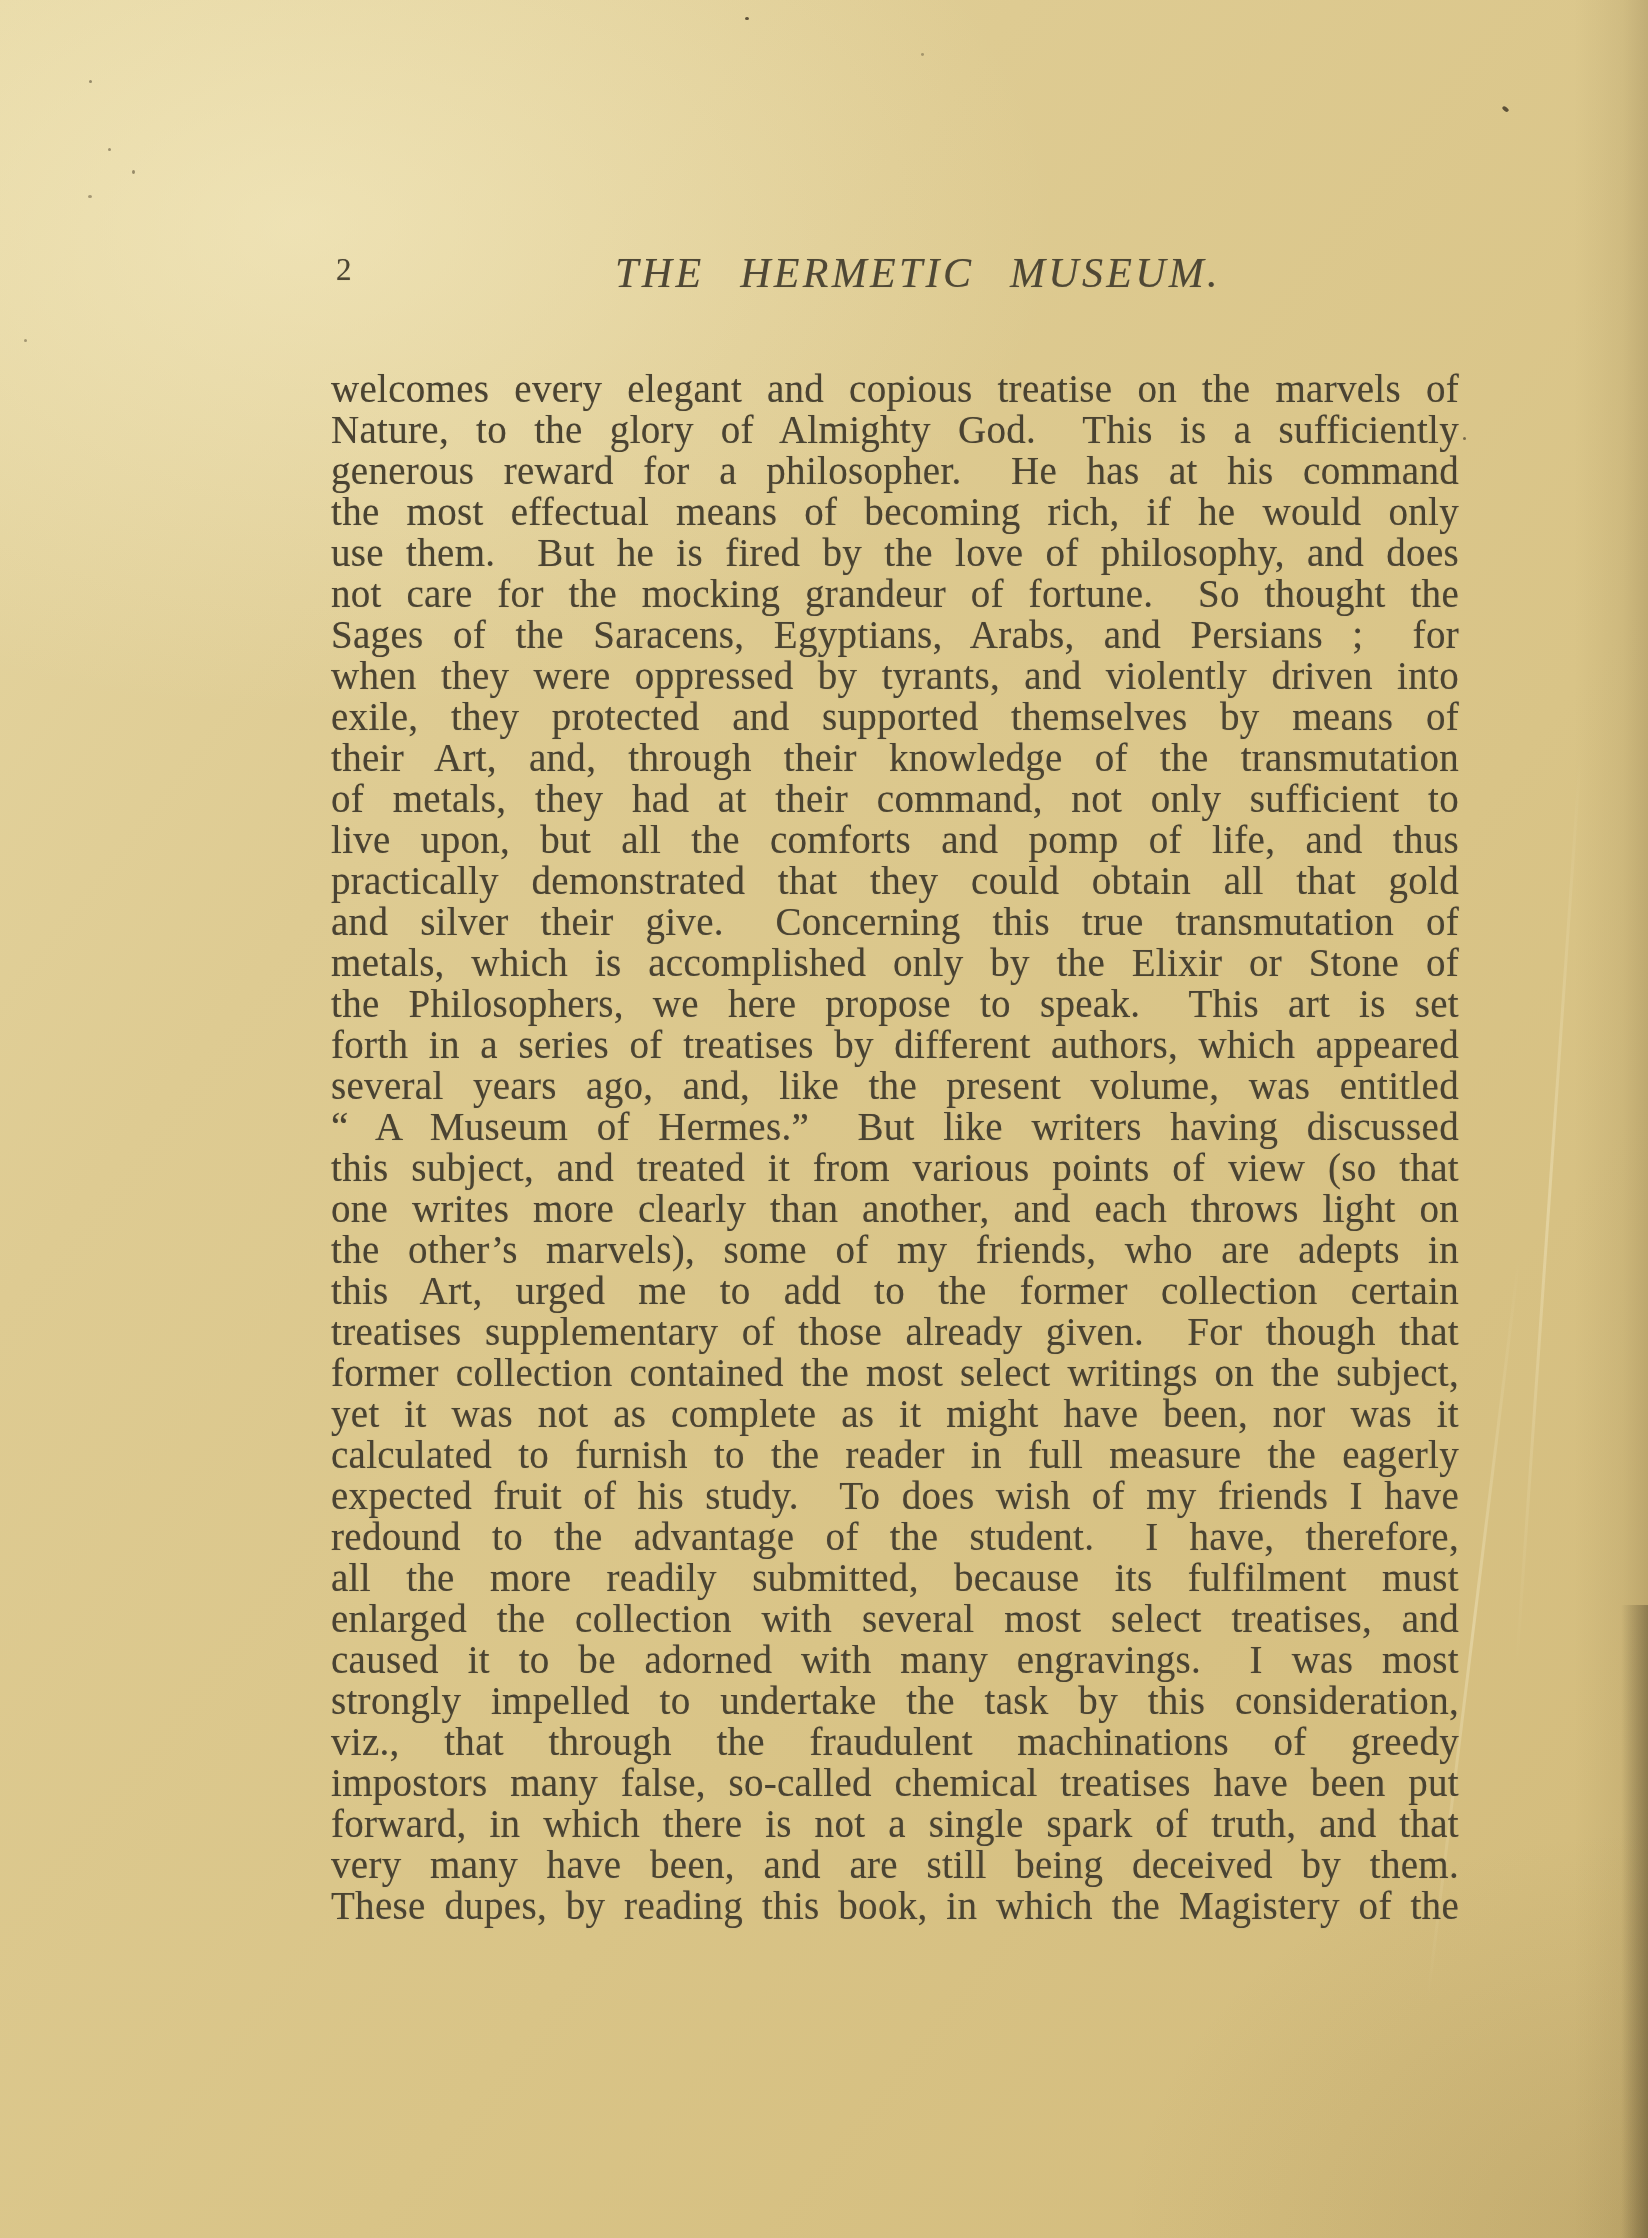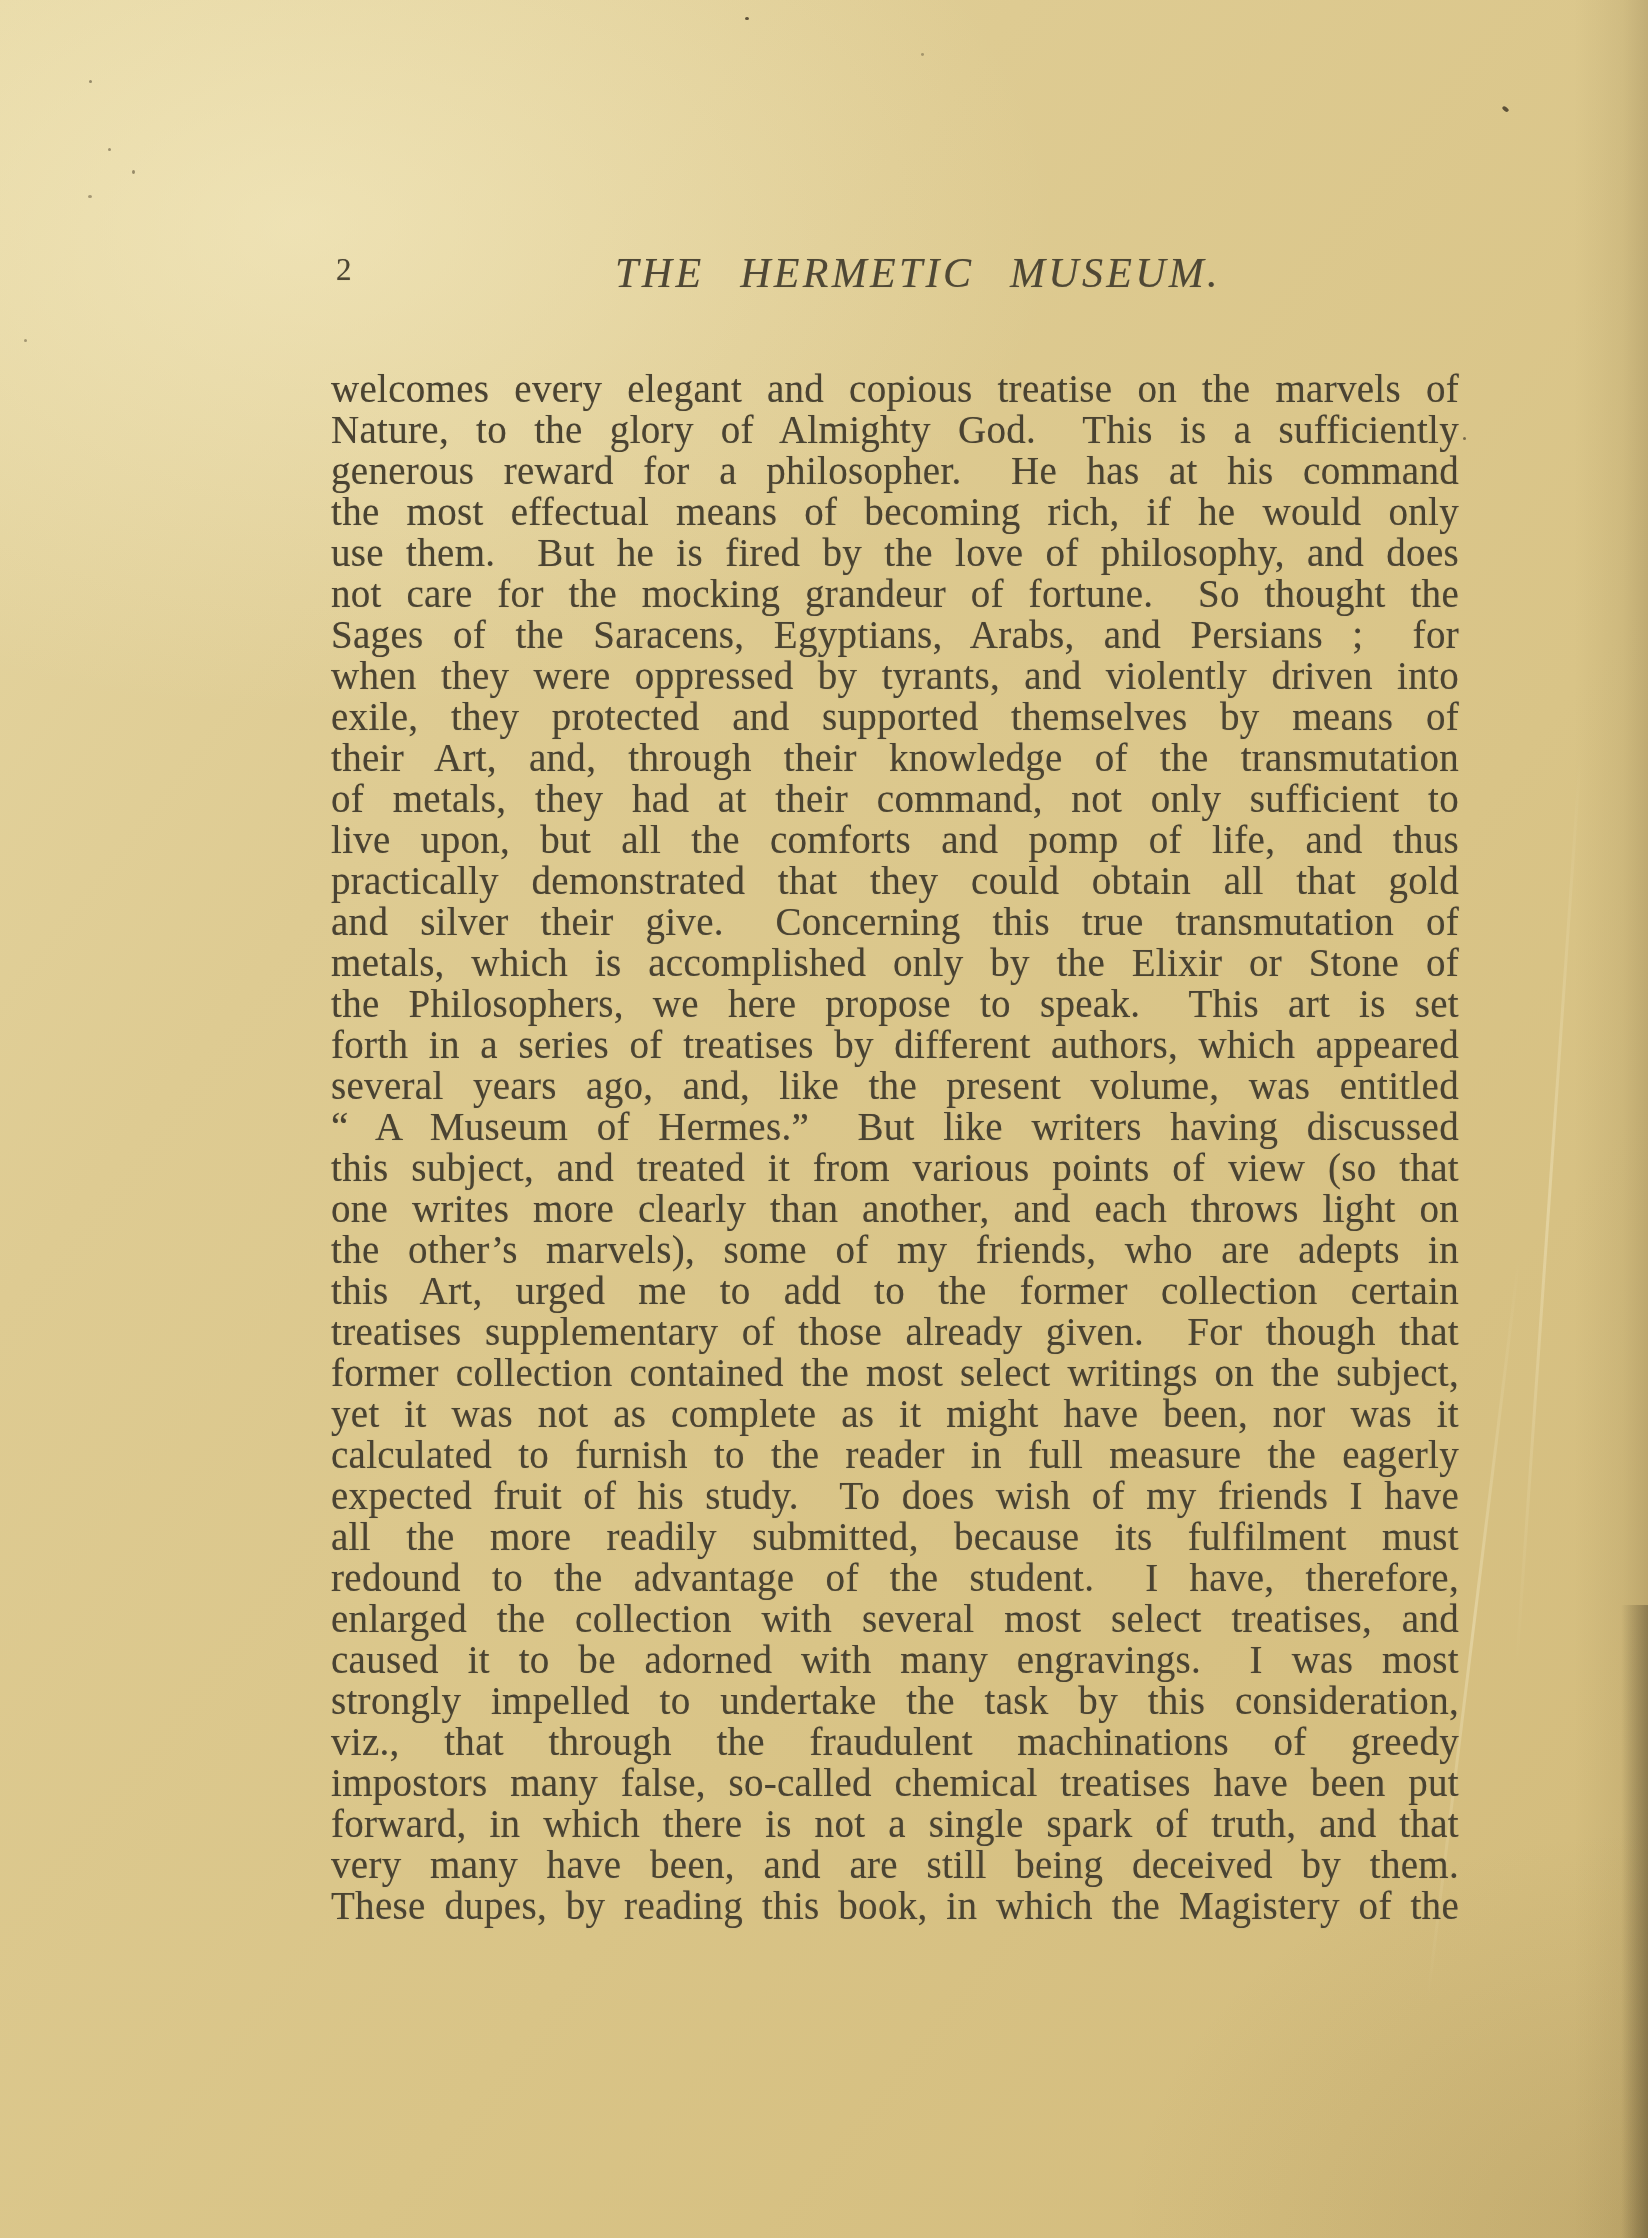--- a/index.html
+++ b/index.html
@@ -135,22 +135,22 @@
       <div class="line">“ A Museum of Hermes.”  But like writers having discussed</div>
       <div class="line">this subject, and treated it from various points of view (so that</div>
       <div class="line">one writes more clearly than another, and each throws light on</div>
       <div class="line">the other’s marvels), some of my friends, who are adepts in</div>
       <div class="line">this Art, urged me to add to the former collection certain</div>
       <div class="line">treatises supplementary of those already given.  For though that</div>
       <div class="line">former collection contained the most select writings on the subject,</div>
       <div class="line">yet it was not as complete as it might have been, nor was it</div>
       <div class="line">calculated to furnish to the reader in full measure the eagerly</div>
       <div class="line">expected fruit of his study.  To does wish of my friends I have</div>
+      <div class="line">redound to the advantage of the student.  I have, therefore,</div>
       <div class="line">all the more readily submitted, because its fulfilment must</div>
-      <div class="line">redound to the advantage of the student.  I have, therefore,</div>
       <div class="line">enlarged the collection with several most select treatises, and</div>
       <div class="line">caused it to be adorned with many engravings.  I was most</div>
       <div class="line">strongly impelled to undertake the task by this consideration,</div>
       <div class="line">viz., that through the fraudulent machinations of greedy</div>
       <div class="line">impostors many false, so-called chemical treatises have been put</div>
       <div class="line">forward, in which there is not a single spark of truth, and that</div>
       <div class="line">very many have been, and are still being deceived by them.</div>
       <div class="line">These dupes, by reading this book, in which the Magistery of the</div>
     </div>
 

